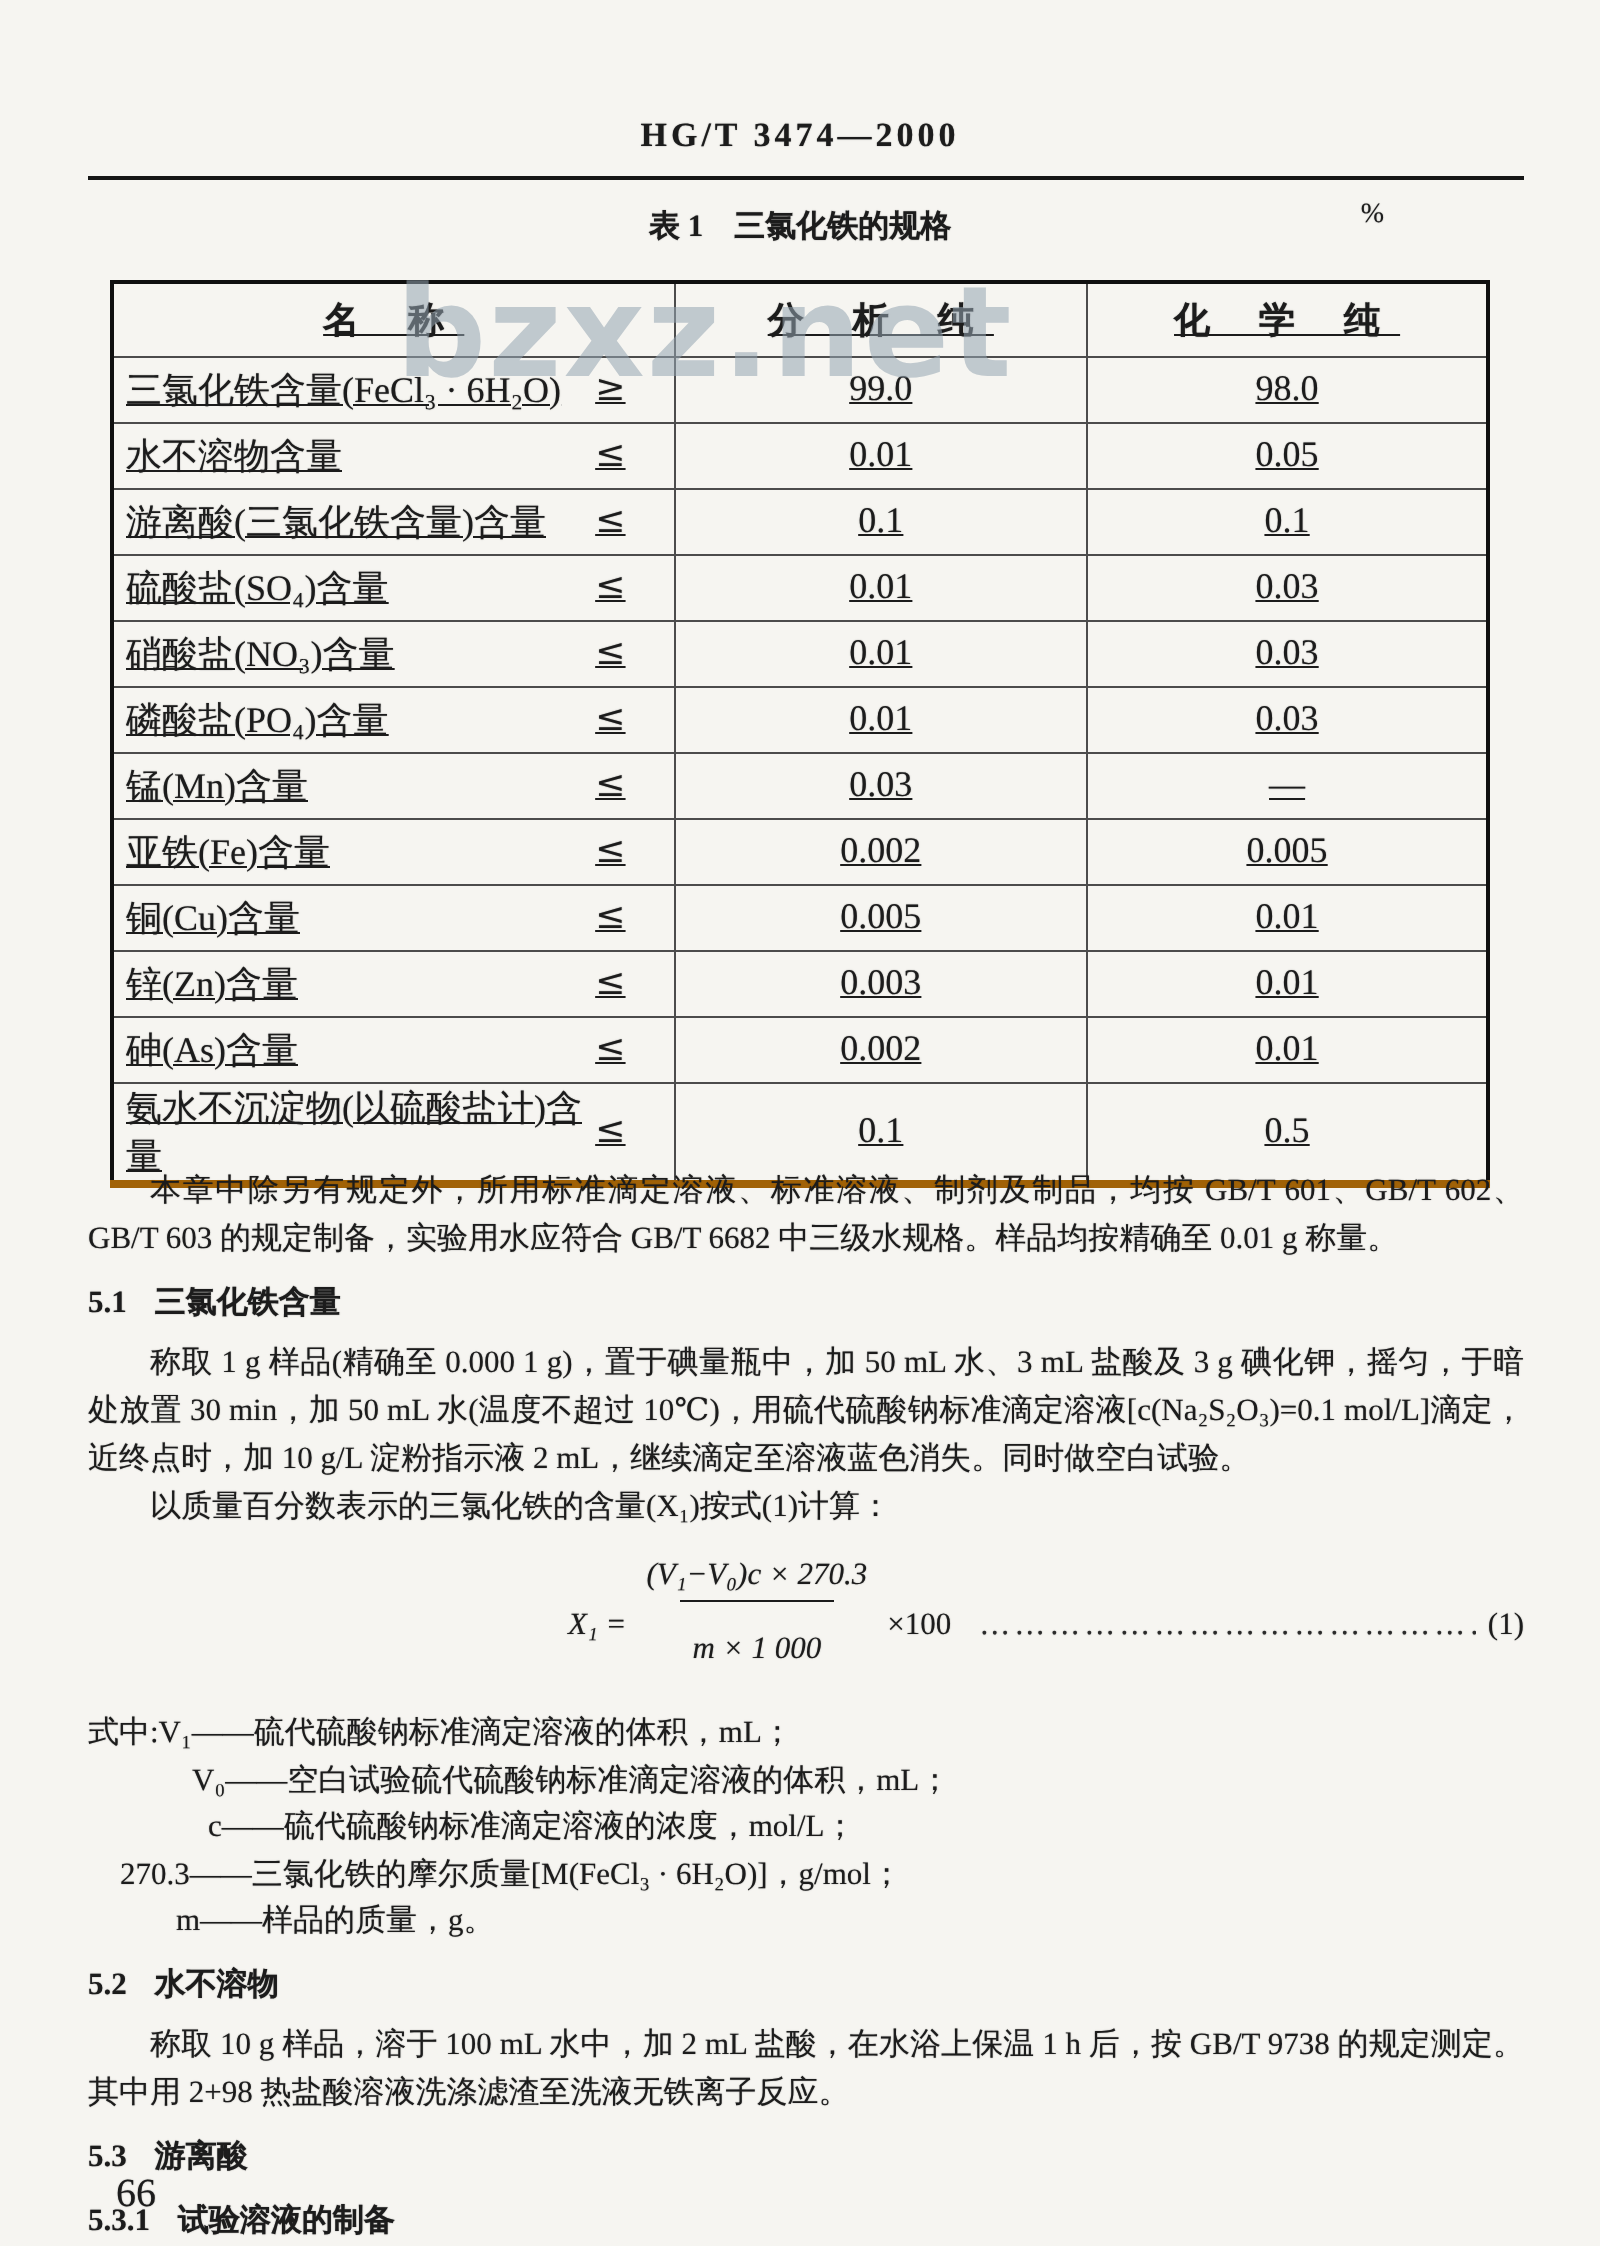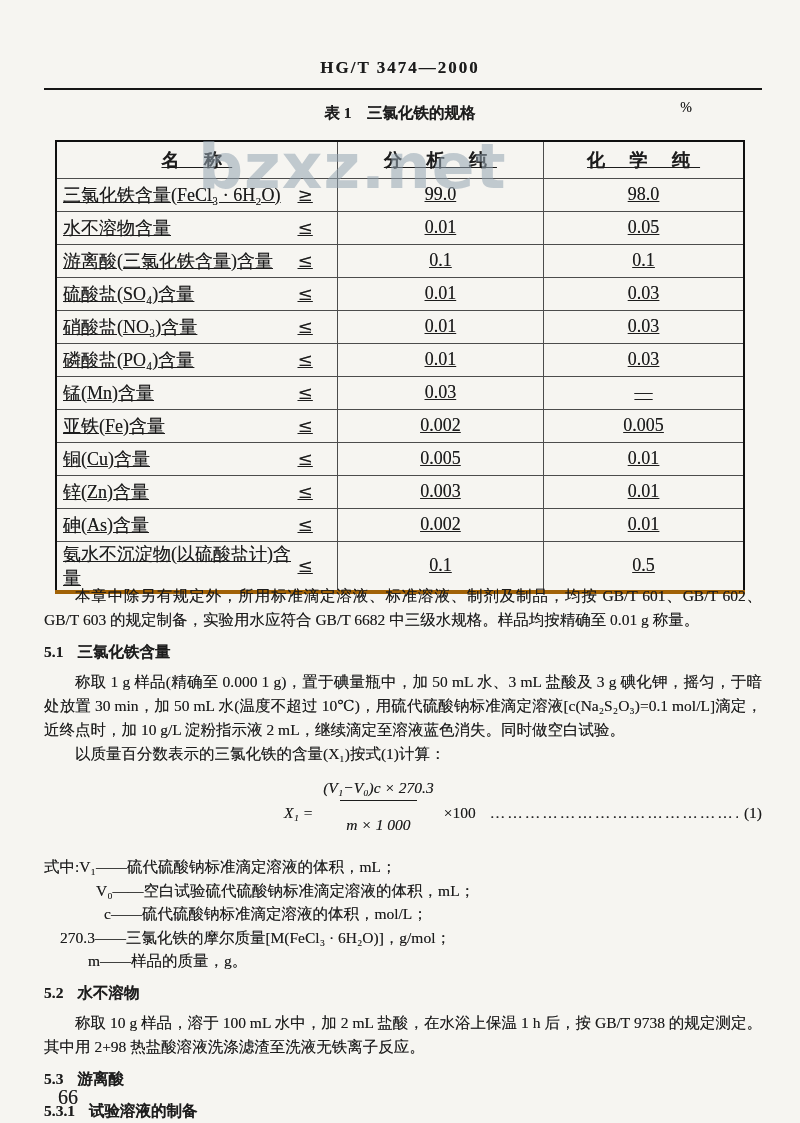--- a/index.html
+++ b/index.html
@@ -298,21 +298,21 @@
         <span class="den">m × 1 000</span>
       </span>
       <span>×100</span>
       <span class="f-dots">……………………………………………</span>
       <span class="f-label">(1)</span>
     </div>
 
     <div class="defs">
       <div class="def-0">式中:V₁——硫代硫酸钠标准滴定溶液的体积，mL；</div>
       <div class="def-1">V₀——空白试验硫代硫酸钠标准滴定溶液的体积，mL；</div>
-      <div class="def-2">c——硫代硫酸钠标准滴定溶液的体积，mol/L；</div>
+      <div class="def-2">c——硫代硫酸钠标准滴定溶液的浓度，mol/L；</div>
       <div class="def-3">270.3——三氯化铁的摩尔质量[M(FeCl₃ · 6H₂O)]，g/mol；</div>
       <div class="def-4">m——样品的质量，g。</div>
     </div>
 
     <div class="sec-head">
       <span class="sec-num">5.2</span><span>水不溶物</span>
     </div>
     <div class="para">称取 10 g 样品，溶于 100 mL 水中，加 2 mL 盐酸，在水浴上保温 1 h 后，按 GB/T  9738 的规定测定。其中用 2+98 热盐酸溶液洗涤滤渣至洗液无铁离子反应。</div>
 
     <div class="sec-head">

